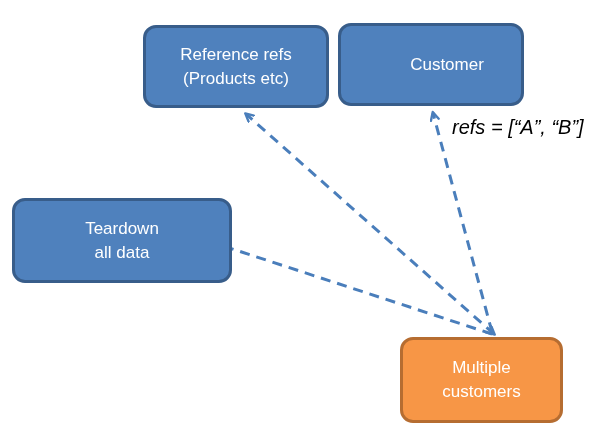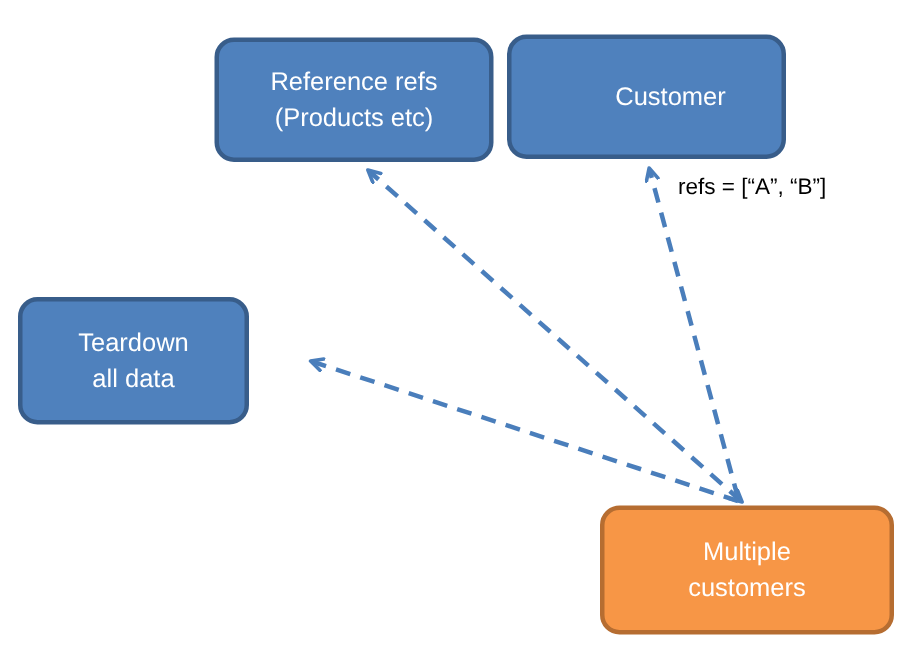--- a/index.html
+++ b/index.html
@@ -36,29 +36,30 @@
   .node-blue {
     background: #4f81bd;
     border: 3px solid #385d8a;
   }
   .node-orange {
     background: #f79646;
     border: 3px solid #b66d31;
   }
   #node-reference-data { left: 143px; top: 25px;  width: 186px; height: 83px; }
   #node-customer       { left: 338px; top: 23px;  width: 186px; height: 83px; padding-left: 32px; }
-  #node-teardown       { left: 12px;  top: 198px; width: 154px; height: 85px; }
-  #node-multiple       { left: 400px; top: 337px; width: 196px; height: 86px; }
+  #node-teardown       { left: 12px;  top: 198px; width: 220px; height: 85px; }
+  #node-multiple       { left: 400px; top: 337px; width: 163px; height: 86px; }
   #refs-annotation {
     position: absolute;
     left: 452px;
     top: 116px;
     color: #000000;
-    font-size: 15px;
+    font-size: 20px;
     white-space: nowrap;
+    font-style: italic;
   }
 </style>
 </head>
 <body>
 
 <div id="canvas">
 
   <svg id="arrow-layer" viewBox="0 0 610 437" xmlns="http://www.w3.org/2000/svg">
     <defs>
       <marker id="arrowhead-end" markerWidth="12" markerHeight="12" refX="8" refY="5" orient="auto" markerUnits="userSpaceOnUse">

